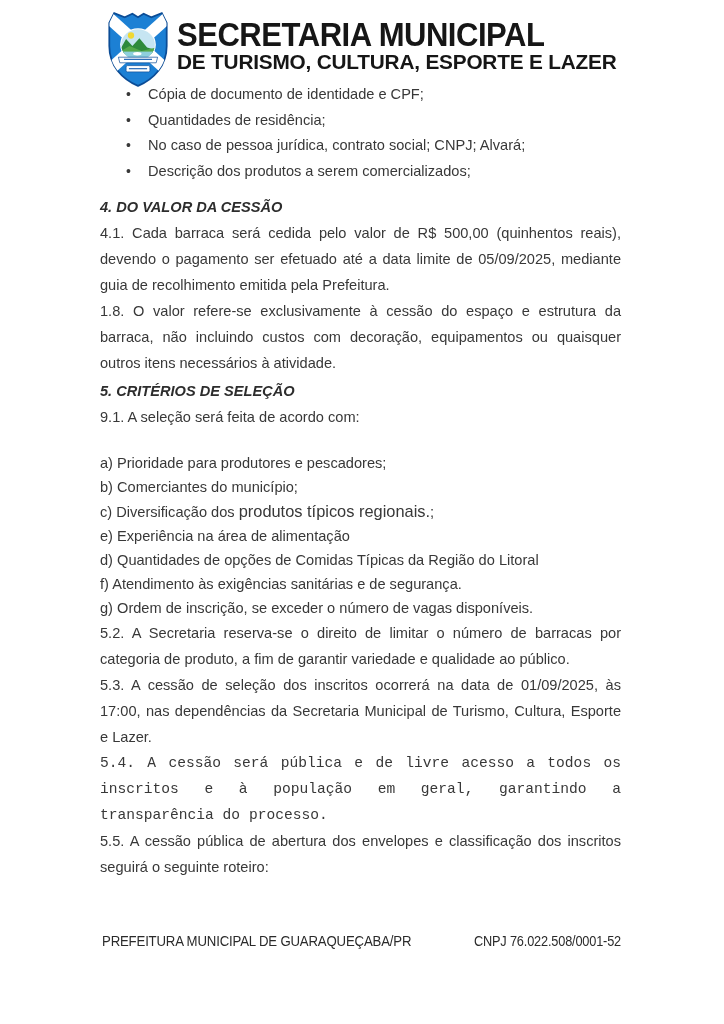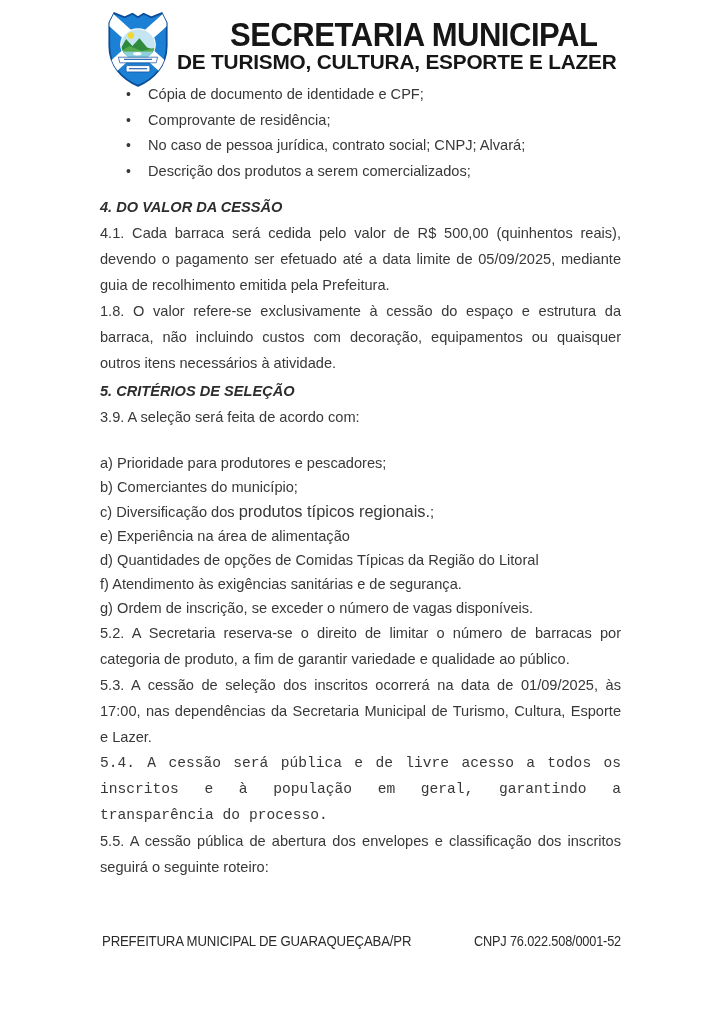--- a/index.html
+++ b/index.html
@@ -5,21 +5,21 @@
   html,body{margin:0;padding:0;background:#ffffff;}
   .page{
     position:relative;
     width:724px;height:1024px;
     background:#ffffff;
     font-family:"Liberation Sans", sans-serif;
     color:#383838;
     overflow:hidden;
   }
   
-  .header{position:absolute;top:0;left:0;width:604px;height:90px;text-align:right;}
+  .header{position:absolute;top:0;left:0;width:604px;height:90px;}
   .crest{position:absolute;left:103px;top:11px;width:70px;height:77px;}
   .title-block{position:absolute;left:177px;top:20px;}
   .title-line1{
     font-size:33px;font-weight:bold;color:#161616;
     letter-spacing:-0.5px;line-height:30px;white-space:nowrap;
     display:inline-block;transform:scaleX(0.94);transform-origin:left center;
   }
   .title-line2{
     font-size:21px;font-weight:bold;color:#161616;
     letter-spacing:-0.2px;line-height:21px;white-space:nowrap;
@@ -117,38 +117,38 @@
 
   <div class="content">
 
     <div class="bullet-list">
       <div class="bullet-item">
         <span class="dot">•</span>
         <span>Cópia de documento de identidade e CPF;</span>
       </div>
       <div class="bullet-item">
         <span class="dot">•</span>
-        <span>Comprovante de residência;</span>
+        <span>Quantidades de residência;</span>
       </div>
       <div class="bullet-item">
         <span class="dot">•</span>
         <span>No caso de pessoa jurídica, contrato social; CNPJ; Alvará;</span>
       </div>
       <div class="bullet-item">
         <span class="dot">•</span>
         <span>Descrição dos produtos a serem comercializados;</span>
       </div>
     </div>
 
     <p class="h-sec h4-sec">4. DO VALOR DA CESSÃO</p>
     <p class="para p41">4.1. Cada barraca será cedida pelo valor de R$ 500,00 (quinhentos reais), devendo o pagamento ser efetuado até a data limite de 05/09/2025, mediante guia de recolhimento emitida pela Prefeitura.</p>
     <p class="para p42">1.8. O valor refere-se exclusivamente à cessão do espaço e estrutura da barraca, não incluindo custos com decoração, equipamentos ou quaisquer outros itens necessários à atividade.</p>
 
     <p class="h-sec h5-sec">5. CRITÉRIOS DE SELEÇÃO</p>
-    <p class="para p51">3.9. A seleção será feita de acordo com:</p>
+    <p class="para p51">9.1. A seleção será feita de acordo com:</p>
 
     <div class="criteria">
       <div>a) Prioridade para produtores e pescadores;</div>
       <div>b) Comerciantes do município;</div>
       <div><span>c) Diversificação dos </span><span class="c-large">produtos típicos regionais.</span><span>;</span></div>
       <div>e) Experiência na área de alimentação</div>
       <div>d) Quantidades de opções de Comidas Típicas da Região do Litoral</div>
       <div>f) Atendimento às exigências sanitárias e de segurança.</div>
       <div>g) Ordem de inscrição, se exceder o número de vagas disponíveis.</div>
     </div>

